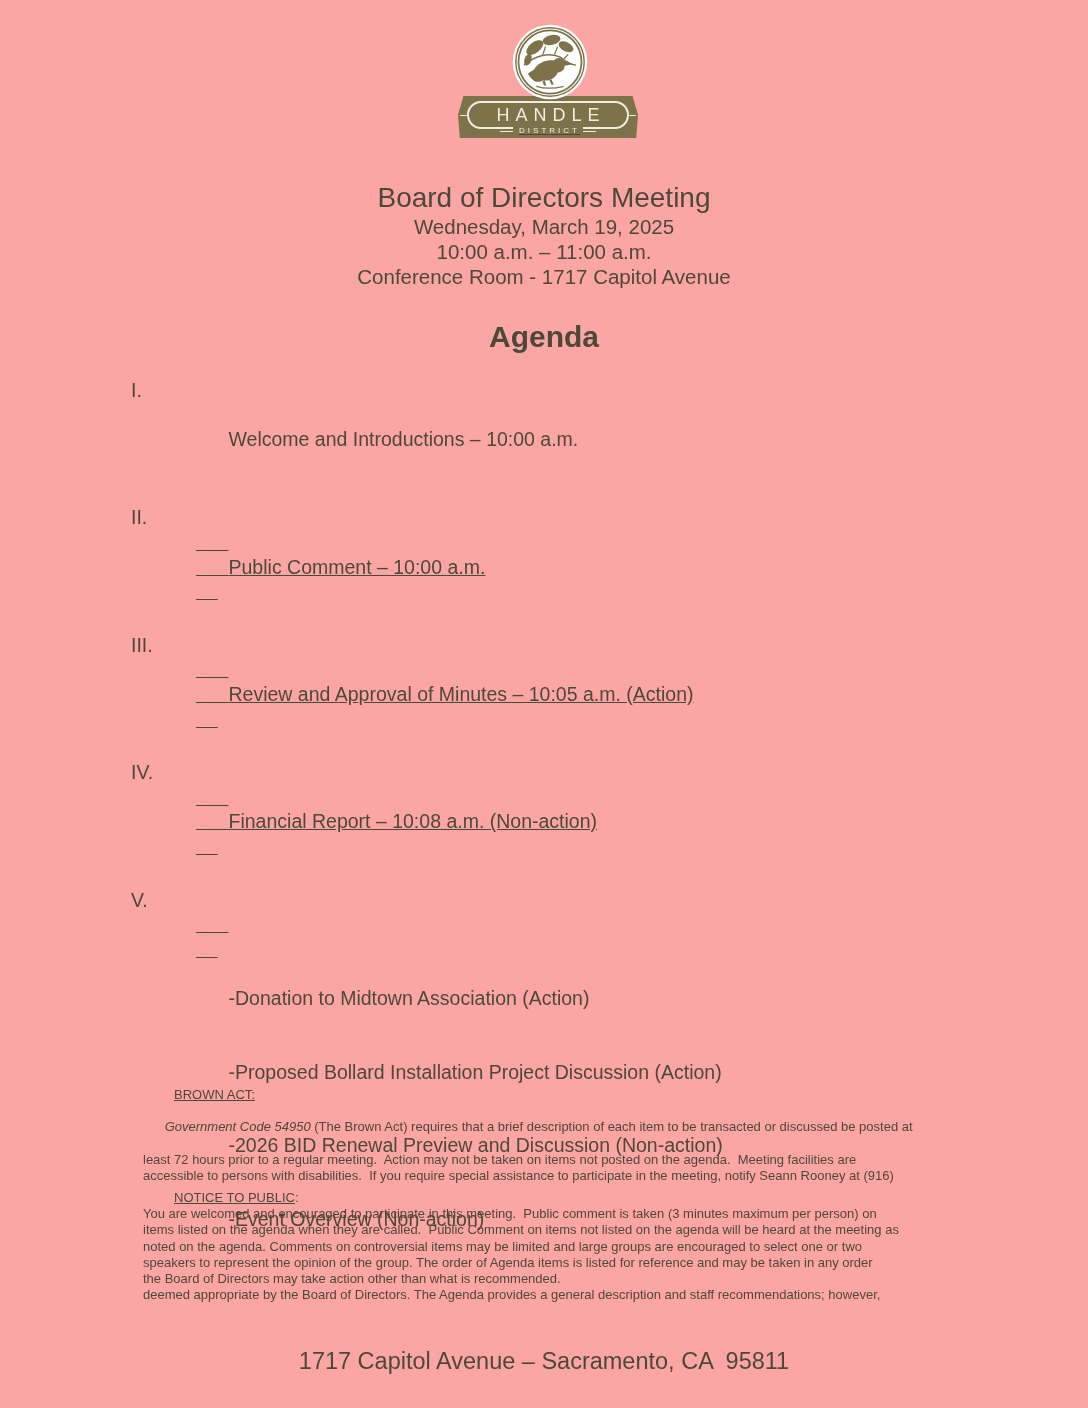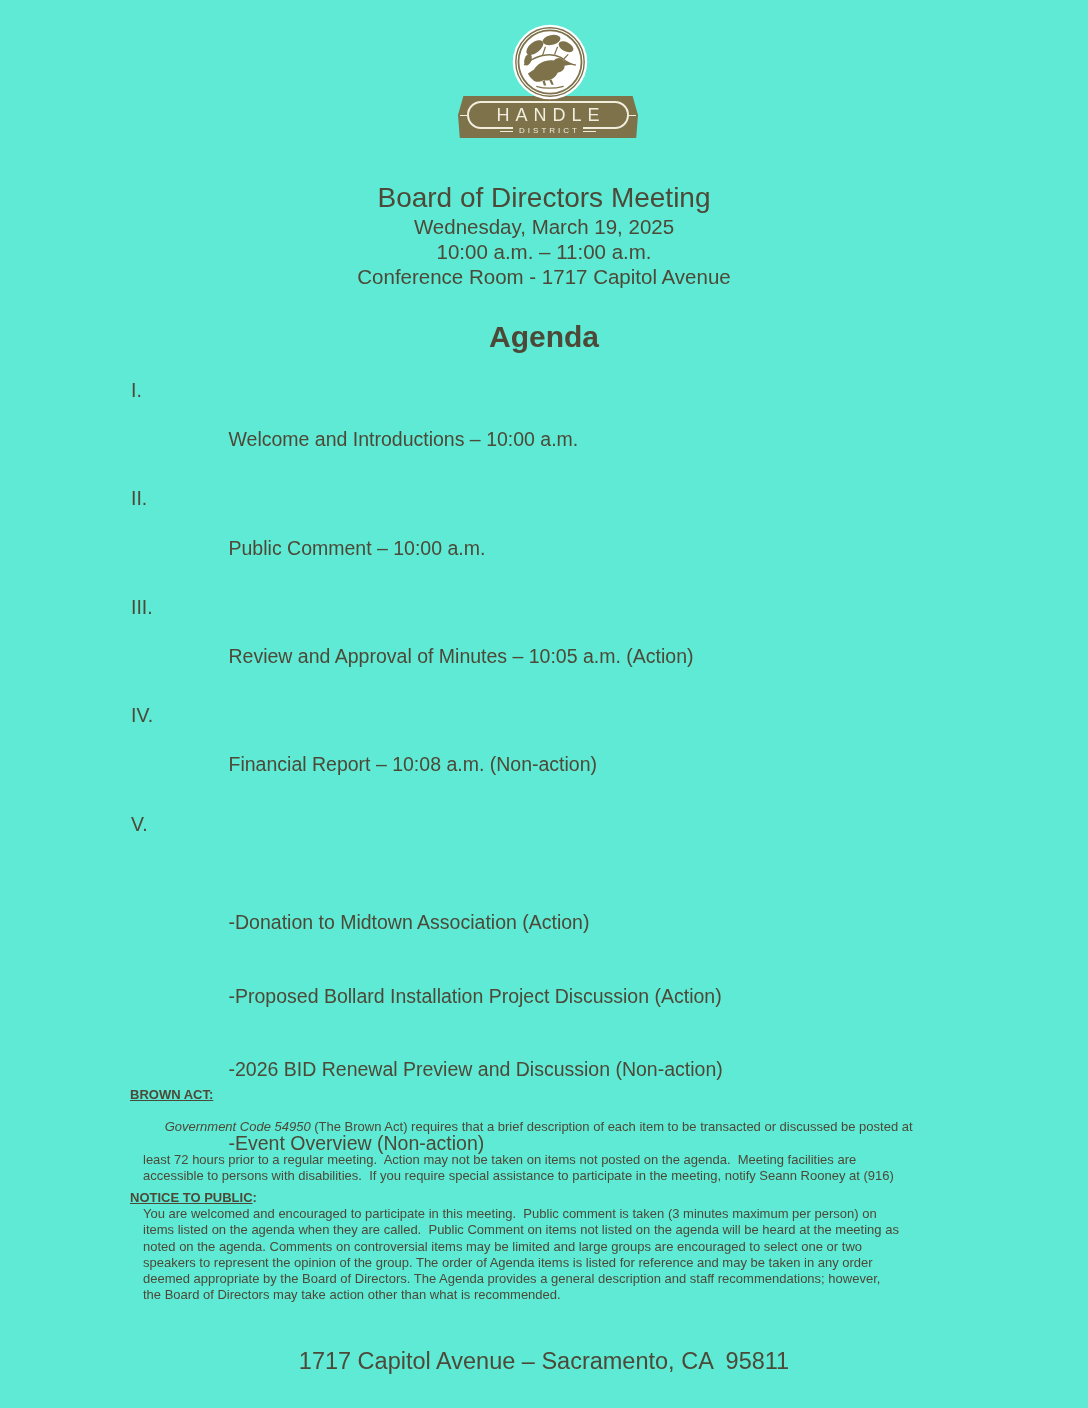--- a/index.html
+++ b/index.html
@@ -1,17 +1,17 @@
 <!DOCTYPE html>
 <html><head>
 <meta charset="utf-8">
 <style>
   html,body { margin:0; padding:0; background:#ffffff; }
   .page {
-    position:relative; width:1088px; height:1408px; background:#5eead4;
+    position:relative; width:1088px; height:1408px; background:#fca5a5;
     font-family:"Liberation Sans", sans-serif; color:#4d4938; overflow:hidden;
   }
 
   
   .logo-banner {
     position:absolute; left:458px; top:96px; width:180px; height:42px;
     background:#7d724a;
     clip-path:polygon(3% 0%, 97% 0%, 100% 45%, 99% 100%, 1% 100%, 0% 45%);
     z-index:1;
   }
@@ -19,21 +19,21 @@
     position:absolute; left:9px; right:9px; top:5px; height:24px;
     border:2px solid #f2eedd; border-radius:15px;
     display:flex; align-items:center; justify-content:center;
   }
   .logo-name {
     color:#f2eedd; font-size:18px; letter-spacing:6px; padding-left:6px;
     line-height:1; font-weight:400;
   }
   .district-row {
     position:absolute; left:0; right:0; top:30px; height:10px;
-    display:flex; align-items:center; justify-content:center; z-index:3;
+    display:flex; align-items:center; justify-content:center; z-index:3;text-decoration:underline;
   }
   .district-dash { width:13px; height:1px; background:#f2eedd; }
   .logo-district {
     background:#7d724a; color:#f2eedd; font-size:8px; letter-spacing:3px;
     padding:0 3px 0 6px; line-height:10px;
   }
   .side-dash { position:absolute; top:19px; width:7px; height:1px; background:#f2eedd; }
   .side-dash.l { left:2px; } .side-dash.r { right:2px; }
   .logo-circle { position:absolute; left:512px; top:24px; width:76px; height:76px; z-index:2; }
 
@@ -46,29 +46,29 @@
     font-size:30px; font-weight:700;
   }
 
   
   .agenda-list { position:absolute; top:378px; left:0; width:1088px;
     font-size:19.5px; line-height:24.6px; }
   .row { position:relative; padding-left:196px; white-space:pre; }
   .row .numeral { position:absolute; left:131px; top:0; }
   .row.sub1 { }
   .row.sub2 { padding-left:324px; }
-  .gap { margin-top:10px; }
+  .gap { margin-top:29px;text-decoration:underline; }
   .it { font-style:italic; }
 
   
   .fineprint { position:absolute; left:130px; width:900px;
     font-size:13px; line-height:16.2px; }
   .fp-brown { top:1087px; }
   .fp-notice { top:1190px; }
-  .fp-heading { font-weight:700; }
+  .fp-heading { font-weight:400;margin-left:44px; }
   .u { text-decoration:underline; }
   .fp-line { white-space:pre;margin-left:13px; }
 
   
   .footer-address {
     position:absolute; top:1348px; left:0; width:1088px; text-align:center;
     font-size:23.5px; white-space:pre;
   }
 </style>
 </head>
@@ -167,19 +167,19 @@
   </div>
 
   <div class="fineprint fp-notice">
     <div class="fp-heading">
       <span class="u">NOTICE TO PUBLIC</span><span>:</span>
     </div>
     <div class="fp-line">You are welcomed and encouraged to participate in this meeting.  Public comment is taken (3 minutes maximum per person) on</div>
     <div class="fp-line">items listed on the agenda when they are called.  Public Comment on items not listed on the agenda will be heard at the meeting as</div>
     <div class="fp-line">noted on the agenda. Comments on controversial items may be limited and large groups are encouraged to select one or two</div>
     <div class="fp-line">speakers to represent the opinion of the group. The order of Agenda items is listed for reference and may be taken in any order</div>
+    <div class="fp-line">the Board of Directors may take action other than what is recommended.</div>
     <div class="fp-line">deemed appropriate by the Board of Directors. The Agenda provides a general description and staff recommendations; however,</div>
-    <div class="fp-line">the Board of Directors may take action other than what is recommended.</div>
   </div>
 
   <div class="footer-address">1717 Capitol Avenue – Sacramento, CA  95811</div>
 
 </div>
 
 </body></html>

